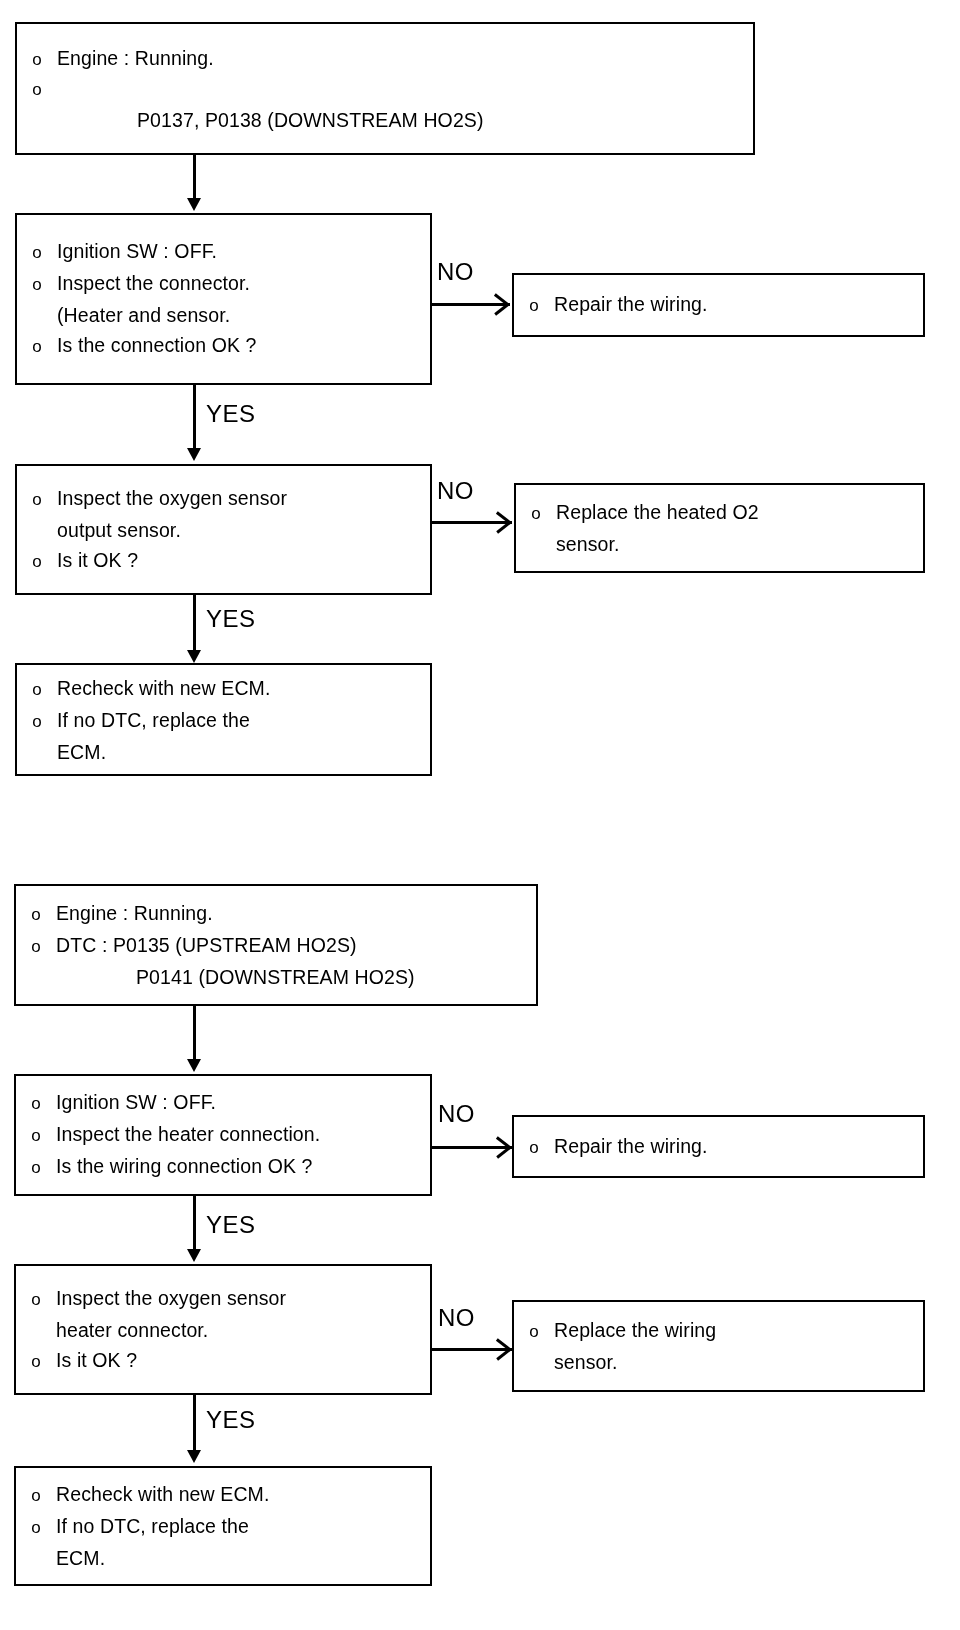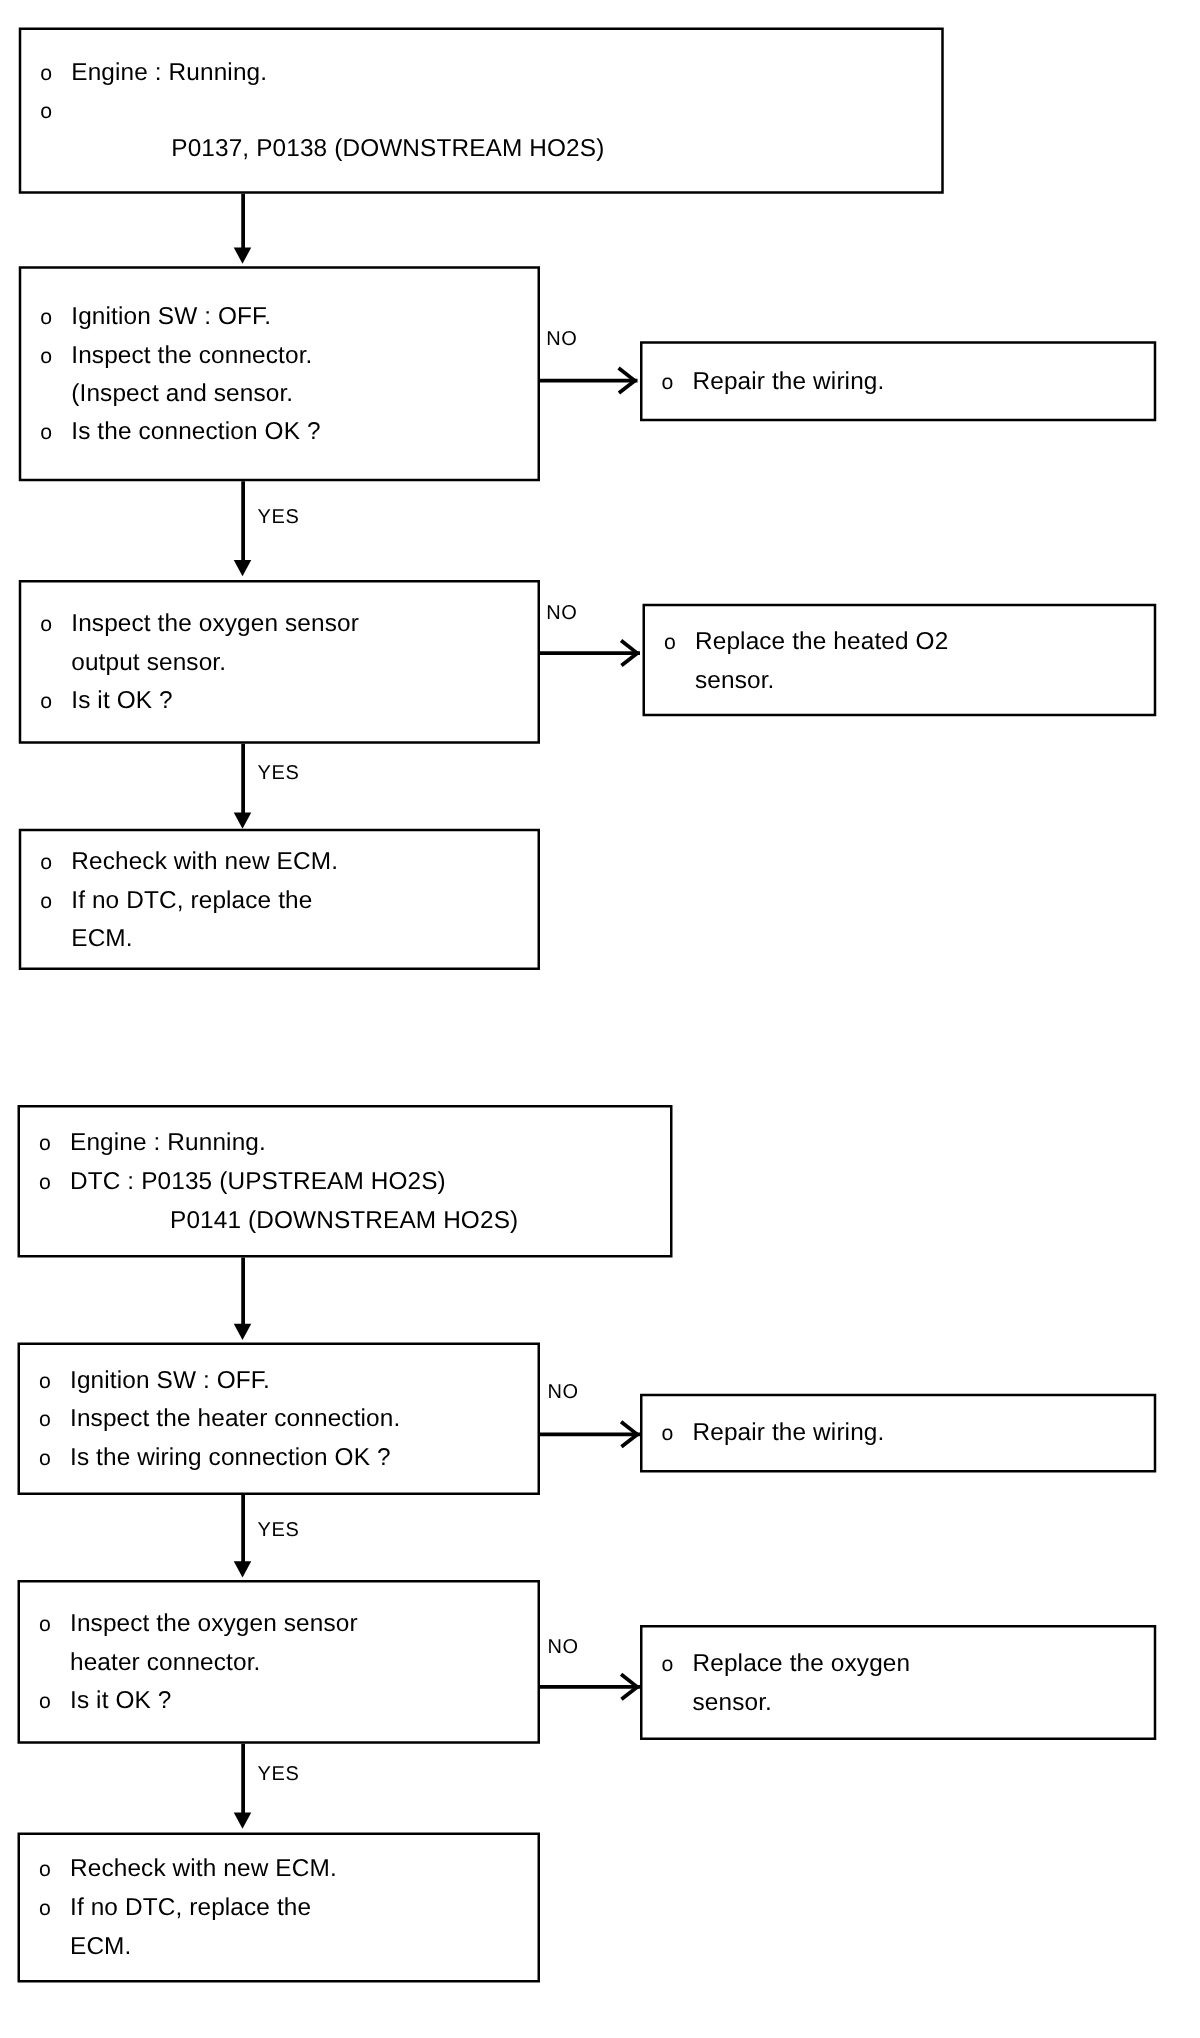--- a/index.html
+++ b/index.html
@@ -90,21 +90,21 @@
     transform: rotate(38deg);
     transform-origin: left center;
   }
   .arrow-right::after {
     bottom: 2px;
     transform: rotate(-38deg);
     transform-origin: left center;
   }
   .edge-label {
     position: absolute;
-    font-size: 16px;
+    font-size: 24px;
     line-height: 20px;
     white-space: nowrap;
     letter-spacing: 0.5px;
   }
 </style>
 </head>
 <body>
 
 <div class="chart">
 
@@ -132,21 +132,21 @@
       <div class="line">
         <span class="bullet">o</span>
         <span class="txt">Ignition SW : OFF.</span>
       </div>
       <div class="line">
         <span class="bullet">o</span>
         <span class="txt">Inspect the connector.</span>
       </div>
       <div class="line">
         <span class="bullet empty"></span>
-        <span class="txt">(Inspect and sensor.</span>
+        <span class="txt">(Heater and sensor.</span>
       </div>
       <div class="line">
         <span class="bullet">o</span>
         <span class="txt">Is the connection OK ?</span>
       </div>
     </div>
   </div>
 
   <div class="hline" style="left:432px; top:303px; width:78px;"></div>
   <div class="arrow-right" style="left:495px; top:291px;"></div>
@@ -295,21 +295,21 @@
   </div>
 
   <div class="hline" style="left:432px; top:1348px; width:80px;"></div>
   <div class="arrow-right" style="left:497px; top:1336px;"></div>
   <div class="edge-label" style="left:438px; top:1308px;">NO</div>
 
   <div class="box" style="left:512px; top:1300px; width:413px; height:92px;">
     <div class="lines">
       <div class="line">
         <span class="bullet">o</span>
-        <span class="txt">Replace the oxygen</span>
+        <span class="txt">Replace the wiring</span>
       </div>
       <div class="line">
         <span class="bullet empty"></span>
         <span class="txt">sensor.</span>
       </div>
     </div>
   </div>
 
   <div class="vline" style="left:193px; top:1395px; height:57px;"></div>
   <div class="arrow-down" style="left:187px; top:1450px;"></div>

